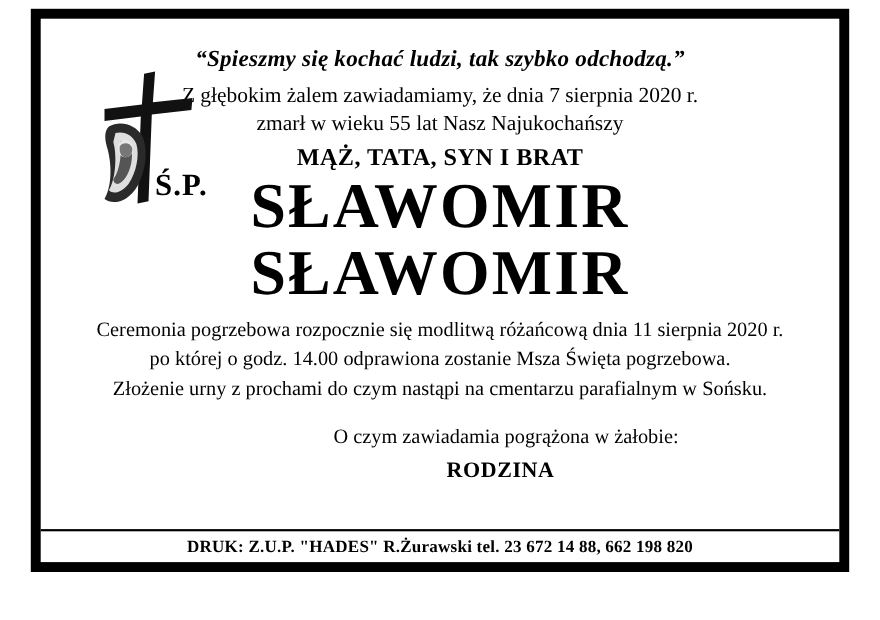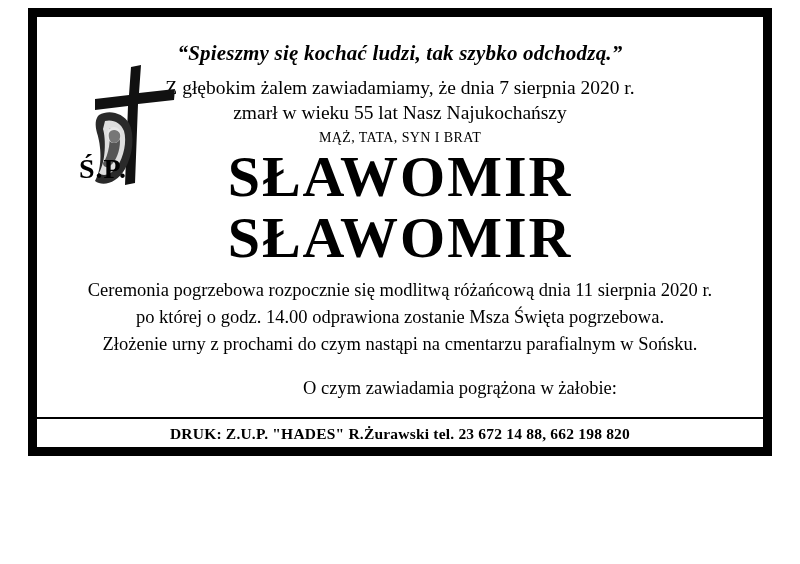--- a/index.html
+++ b/index.html
@@ -21,21 +21,21 @@
     height: 564px;
     background: #ffffff;
   }
 
   
   .notice {
     position: absolute;
     left: 28px;
     top: 8px;
     width: 744px;
-    height: 448px;
+    height: 512px;
     border: 9px solid #000000;
     background: #ffffff;
     box-sizing: border-box;
   }
 
   .inner {
     position: relative;
     width: 100%;
     height: 100%;
     box-sizing: border-box;
@@ -53,41 +53,41 @@
   }
 
   
   .intro {
     text-align: center;
     font-size: 19.5px;
     line-height: 1.28;
   }
   .intro .l2 { }
   .intro .l3 {
-    font-weight: normal;
-    font-size: 14px;
+    font-weight: bold;
+    font-size: 22px;
     letter-spacing: .4px;
     margin-top: 3px;
   }
 
   
   .emblem {
     position: absolute;
     left: 42px;
     top: 46px;
     width: 120px;
     height: 140px;
   }
   .emblem svg { display: block; }
   .sp {
     position: absolute;
     left: 42px;
     top: 136px;
     width: 110px;
-    text-align: left;
+    text-align: right;
     font-weight: bold;
     font-size: 28px;
     letter-spacing: 1px;
   }
 
   
   .name {
     text-align: center;
   }
   .name .line {
@@ -177,19 +177,20 @@
         <div class="line line2">SŁAWOMIR</div>
       </div>
 
       <div class="ceremony">
         <div>Ceremonia pogrzebowa rozpocznie się modlitwą różańcową dnia 11 sierpnia  2020 r.</div>
         <div>po której o godz. 14.00 odprawiona zostanie Msza Święta pogrzebowa.</div>
         <div>Złożenie urny z prochami do czym nastąpi na cmentarzu parafialnym w Sońsku.</div>
       </div>
 
       <div class="closing">O czym zawiadamia pogrążona w żałobie:</div>
+      <div class="family">RODZINA</div>
 
       <div class="footer-rule"></div>
       <div class="footer">DRUK: Z.U.P. "HADES"  R.Żurawski tel. 23 672 14 88, 662 198 820</div>
 
     </div>
   </div>
 </div>
 
 </body></html>

